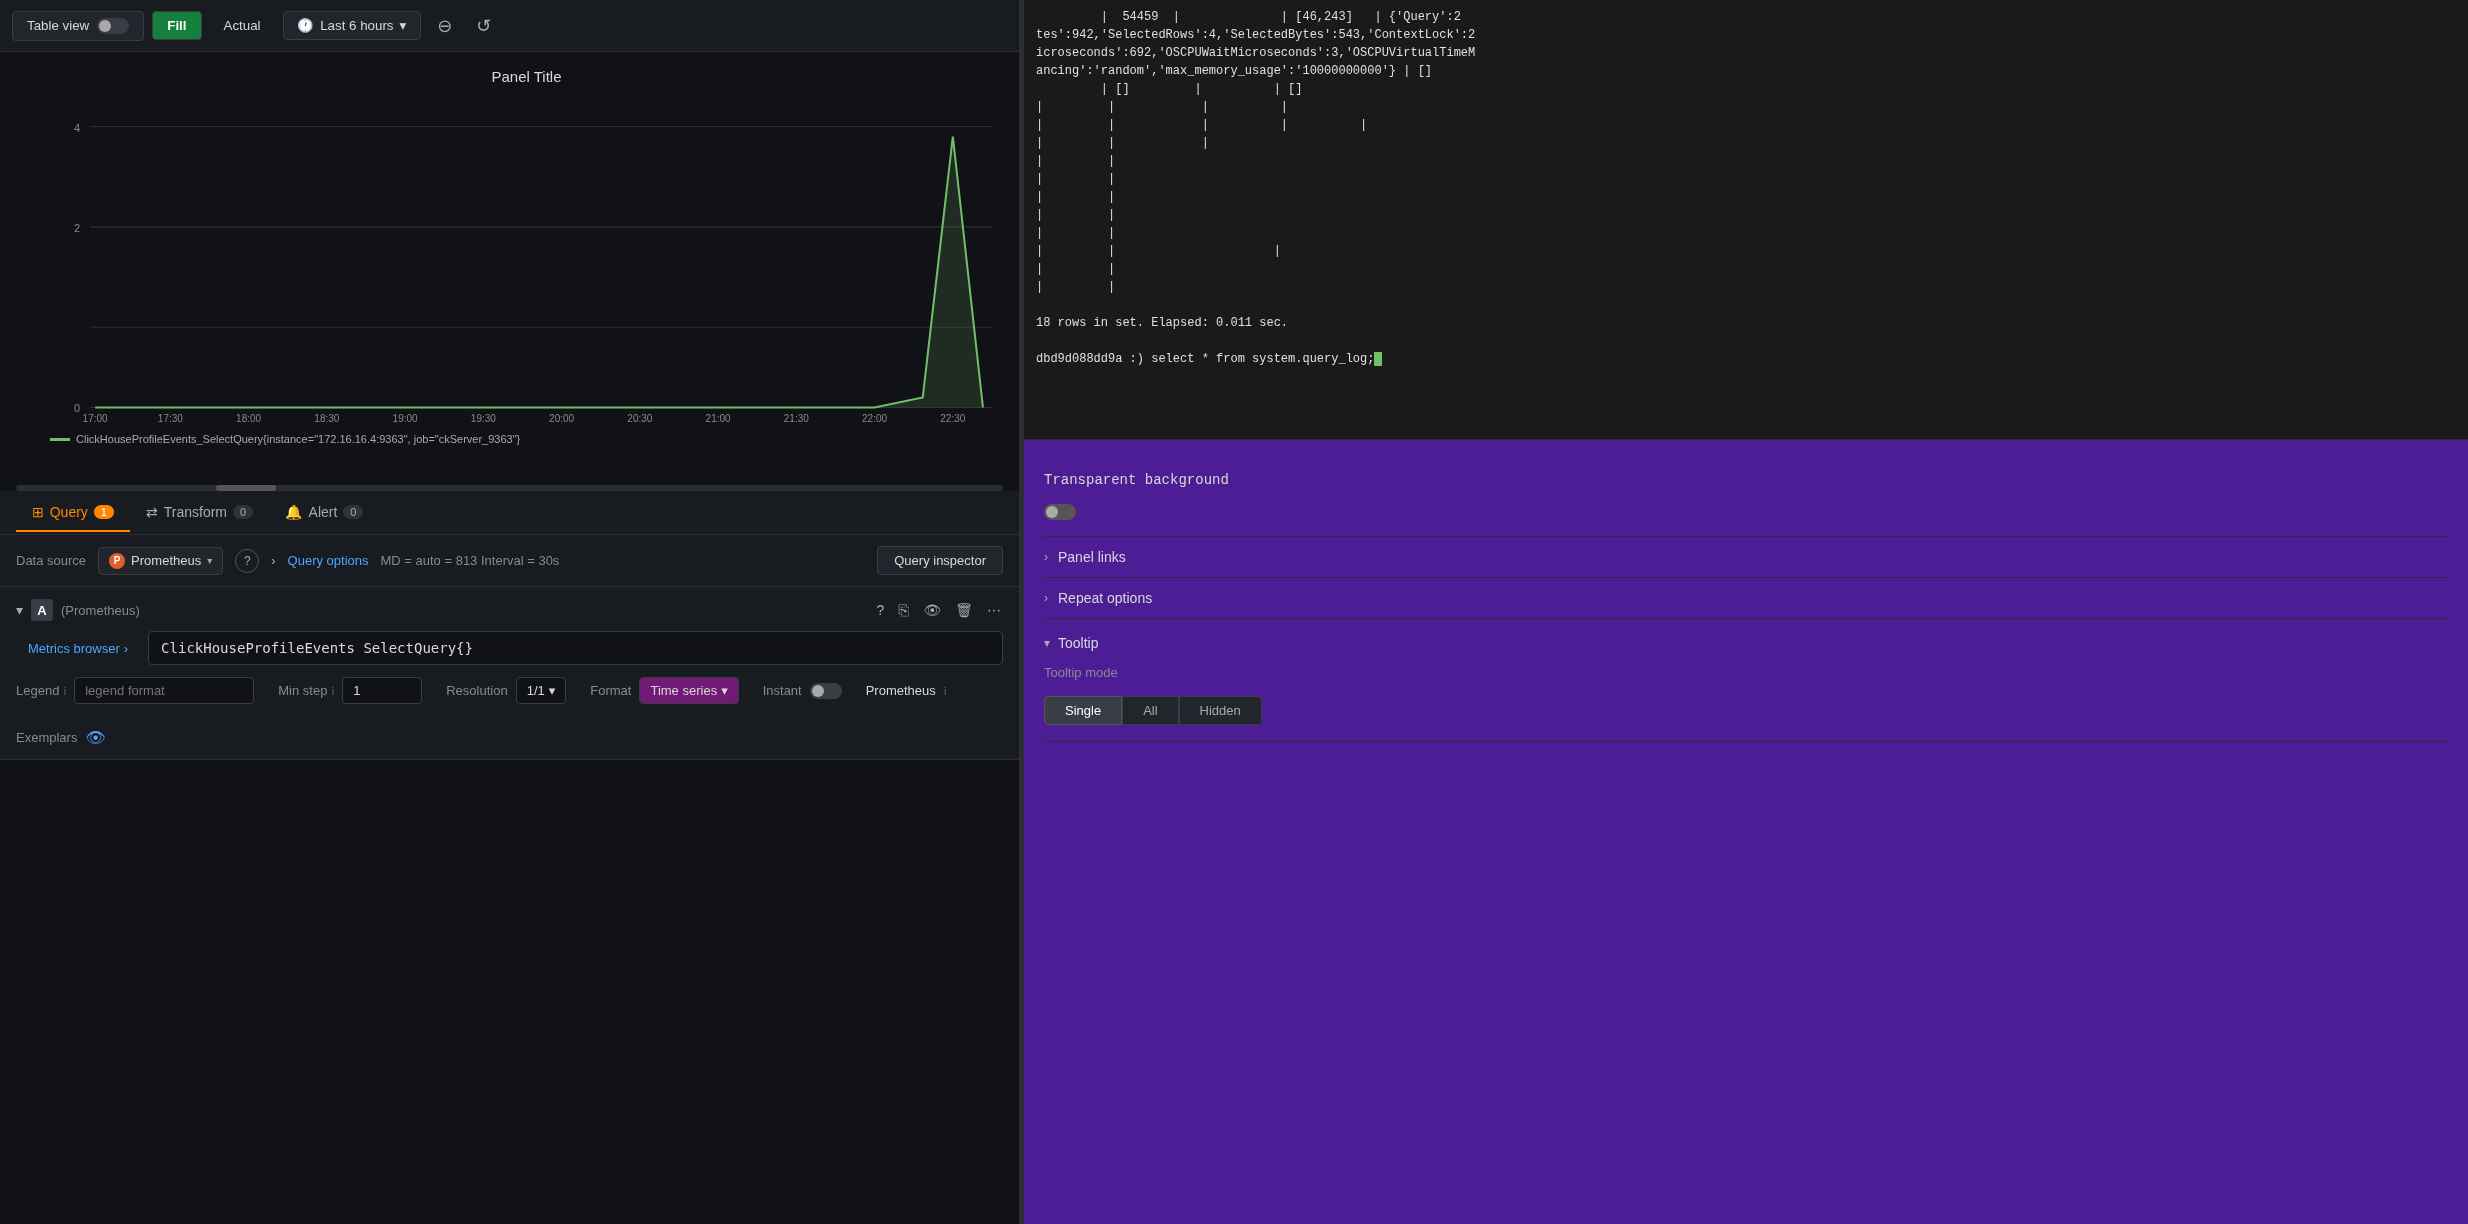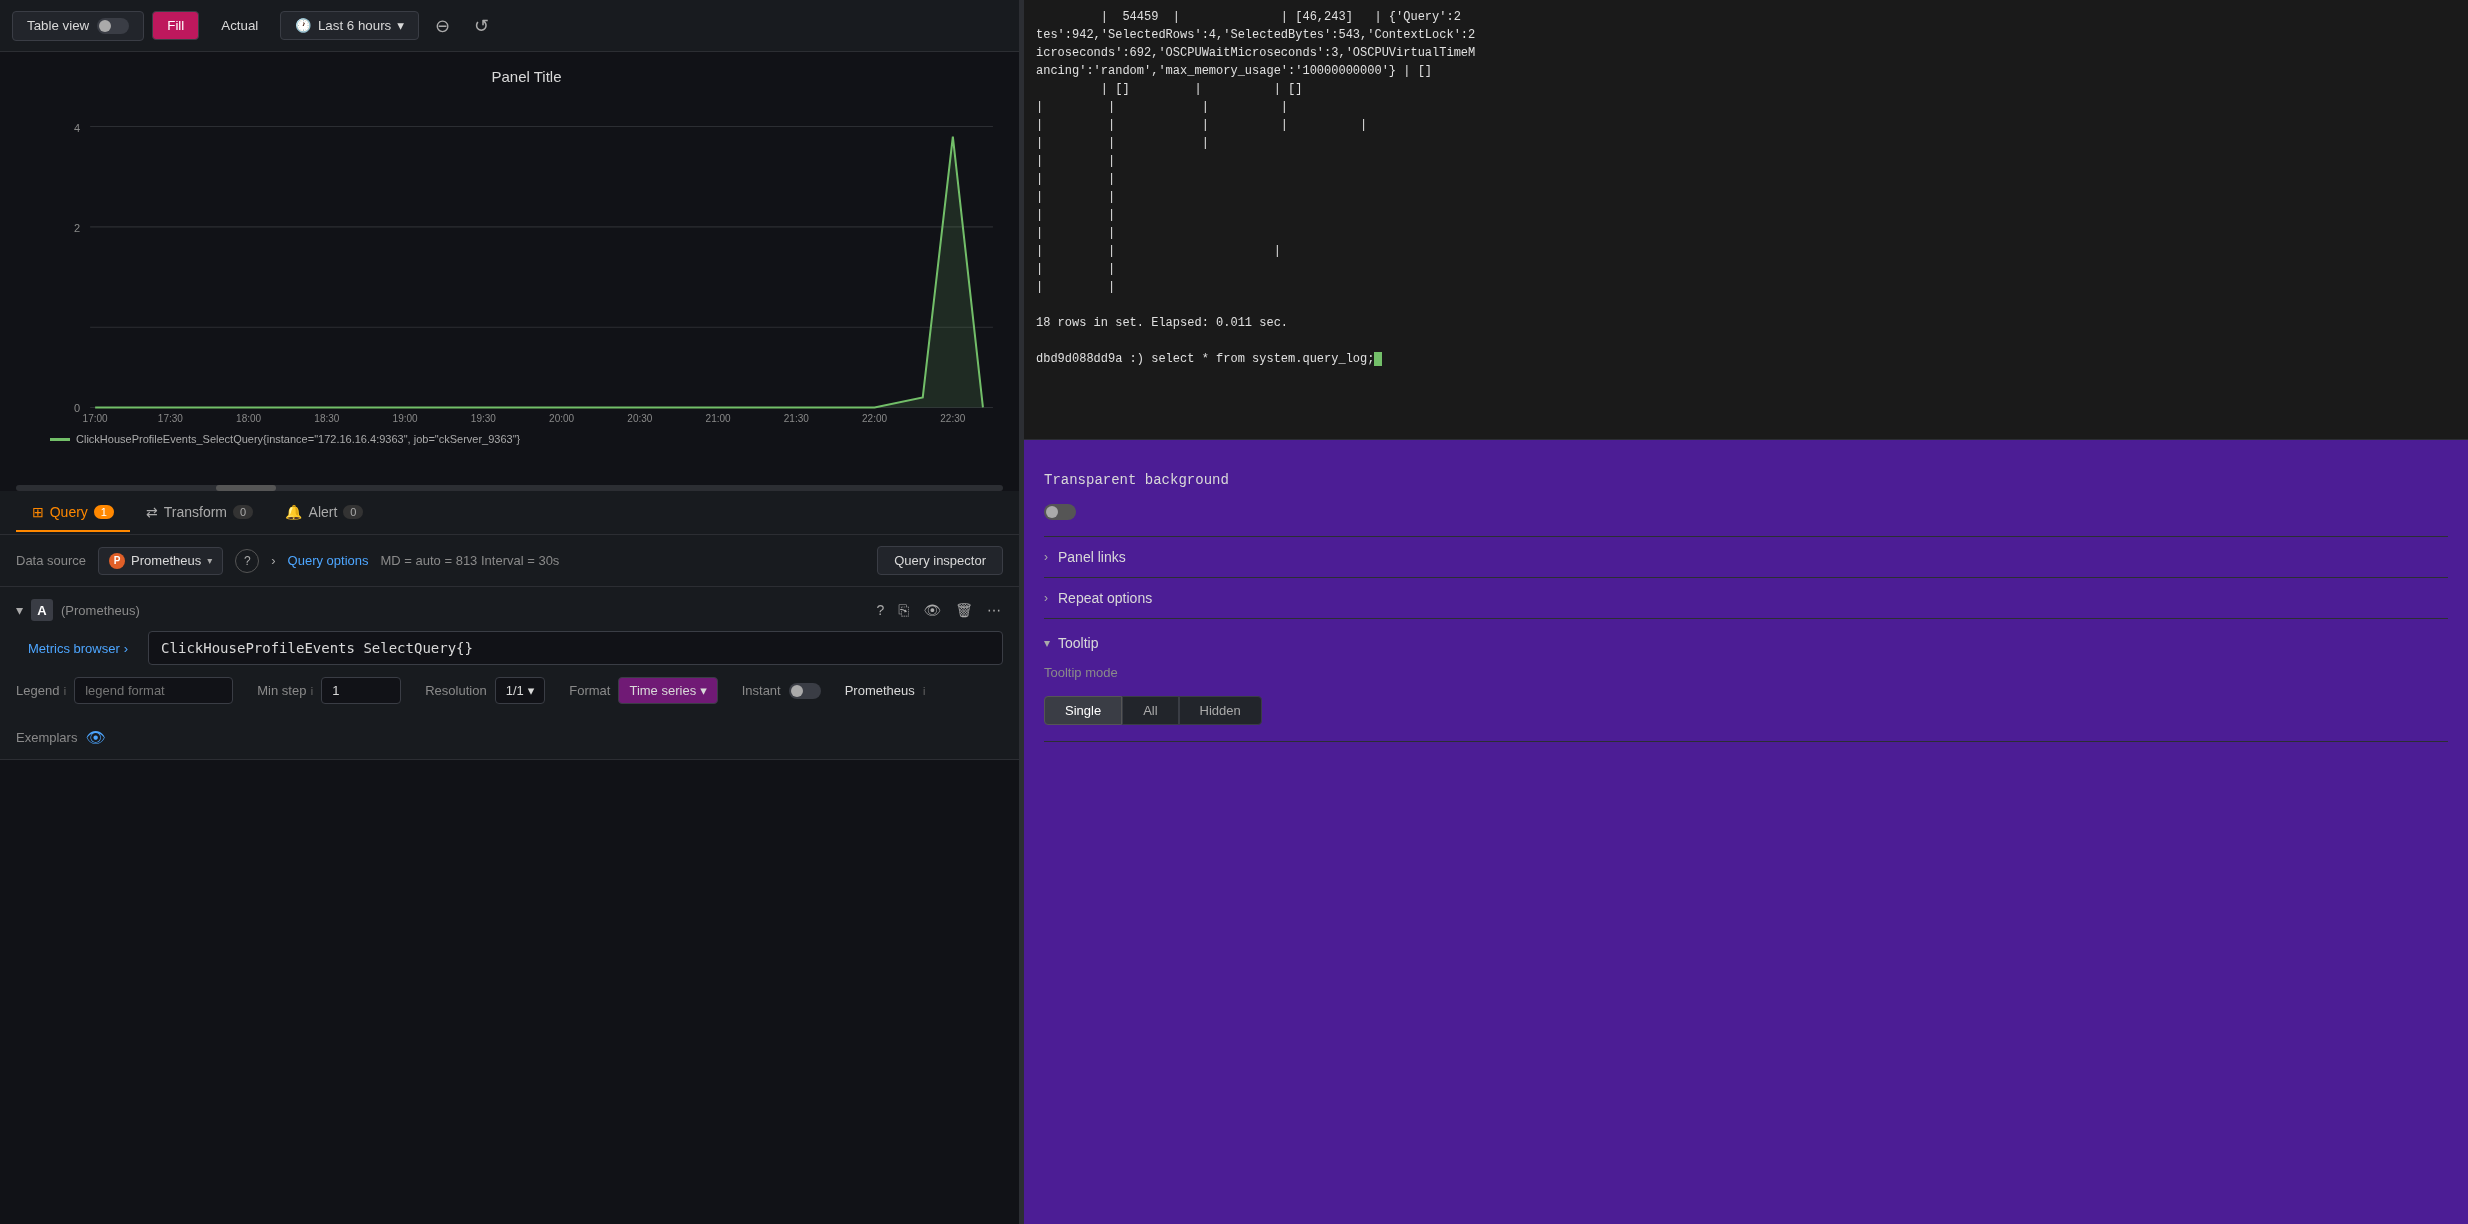--- a/index.html
+++ b/index.html
@@ -60,26 +60,26 @@
       position: absolute;
       width: 12px;
       height: 12px;
       background: #aaa;
       border-radius: 50%;
       top: 2px;
       left: 2px;
     }
 
     .fill-btn {
-      background: #be185d;
+      background: #15803d;
       border: 1px solid #3a3d45;
       border-radius: 4px;
       padding: 6px 14px;
       color: #fff;
-      font-weight: 400;
+      font-weight: 700;
       cursor: pointer;
     }
     .actual-btn {
       background: transparent;
       border: none;
       color: #d9d9d9;
       padding: 6px 14px;
       cursor: pointer;
     }
 
@@ -377,21 +377,21 @@
       font-size: 13px;
       width: 80px;
     }
     .legend-input {
       background: #111217;
       border: 1px solid #3a3d45;
       border-radius: 4px;
       padding: 5px 10px;
       color: #aaa;
       font-size: 13px;
-      width: 159px;
+      width: 180px;
     }
 
     .format-select {
       background: #701a75;
       border: 1px solid #3a3d45;
       border-radius: 4px;
       padding: 5px 10px;
       color: #d9d9d9;
       font-size: 13px;
       cursor: pointer;

